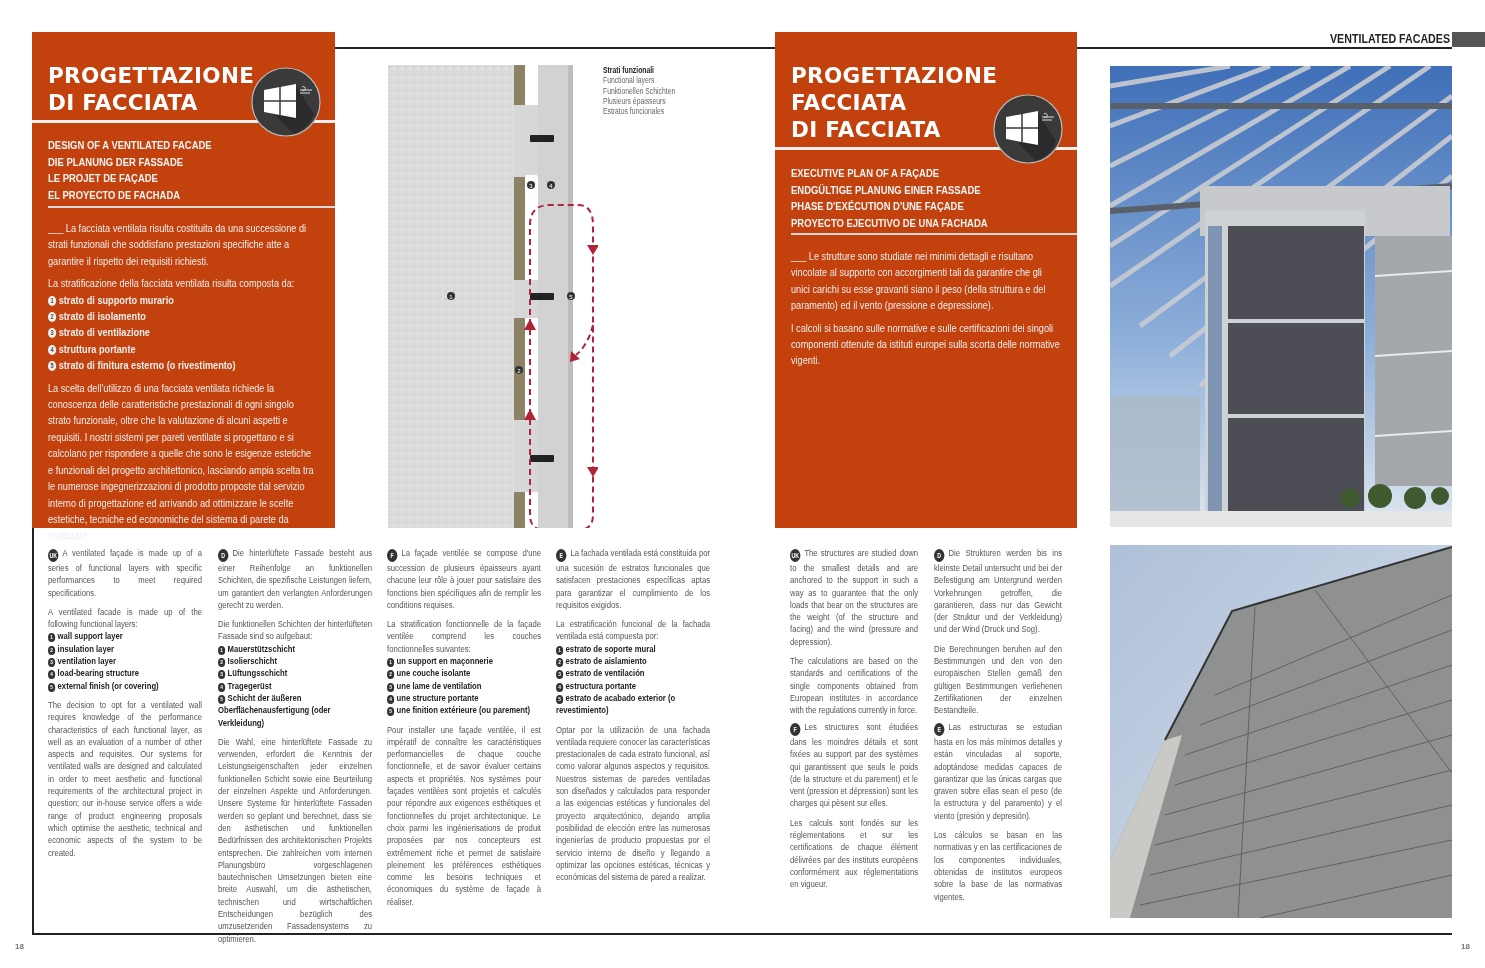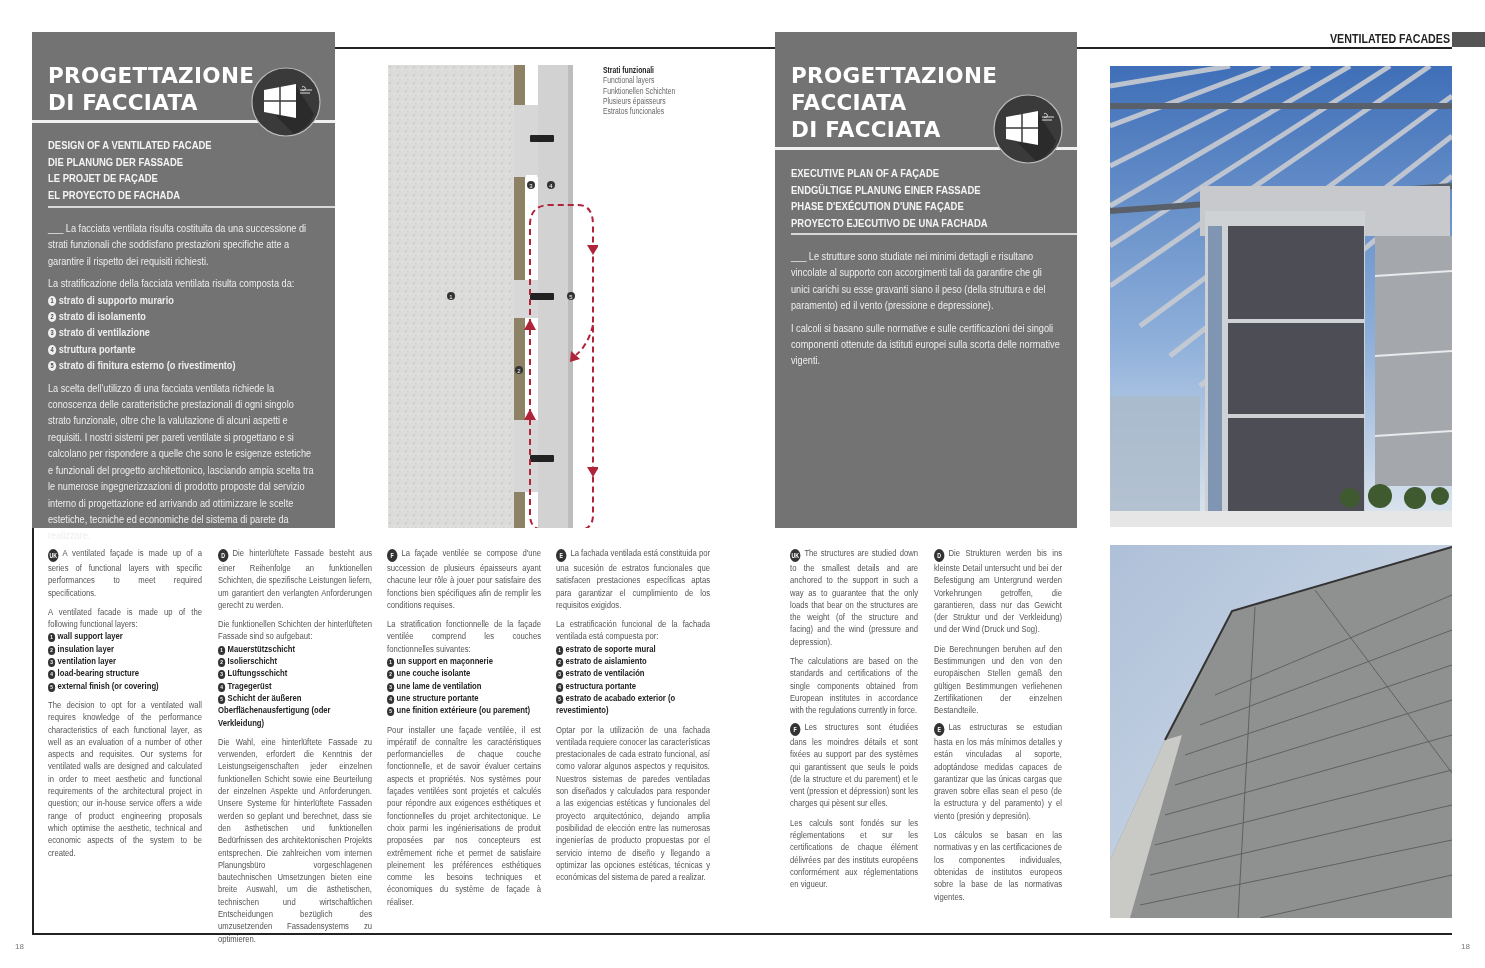--- a/index.html
+++ b/index.html
@@ -1,37 +1,37 @@
 <!DOCTYPE html>
 <html><head>
 <meta charset="utf-8">
 <style>
   html,body{margin:0;padding:0;background:#fff;}
   body{width:1485px;height:968px;position:relative;overflow:hidden;font-family:"Liberation Sans",sans-serif;color:#444;}
   .abs{position:absolute;}
   .hline{position:absolute;background:#222;}
-  .panel{position:absolute;background:#737373;color:#f2f2f2;}
+  .panel{position:absolute;background:#c2410c;color:#f2f2f2;}
   .ptitle{position:absolute;left:16px;font-family:"DejaVu Sans",sans-serif;font-weight:bold;color:#fff;font-size:21.5px;line-height:27px;letter-spacing:0.3px;}
   .pline{position:absolute;left:0;height:3px;background:#f0f0f0;}
   .subhead{position:absolute;left:16px;font-family:"Liberation Sans",sans-serif;font-weight:bold;font-size:11px;line-height:16.5px;transform:scaleX(0.86);transform-origin:left top;white-space:nowrap;color:#f4f4f4;}
   .thinline{position:absolute;left:16px;height:1.5px;background:#d8d8d8;}
   .ptext{position:absolute;left:16px;font-family:"Liberation Sans",sans-serif;font-size:11.2px;line-height:16.4px;color:#eee;transform:scaleX(0.82);transform-origin:left top;}
   .ptext p{margin:0 0 6px 0;}
   .ptext .bul{font-weight:bold;display:block;}
   .num{display:inline-block;width:10px;height:10px;border-radius:50%;background:#f0f0f0;color:#4b4b4b;font-size:7px;line-height:10px;text-align:center;font-weight:bold;margin-right:3px;vertical-align:1px;}
   .badge{position:absolute;width:122px;height:70px;}
   .col{position:absolute;font-family:"Liberation Sans",sans-serif;font-size:9.6px;line-height:12.3px;color:#555;text-align:justify;}
   .col .inner{transform:scaleX(0.8);transform-origin:left top;width:125%;}
   .col p{margin:0 0 7px 0;}
   .col .b{font-weight:bold;color:#222;display:block;text-align:left;}
   .col .dn{display:inline-block;width:9px;height:9px;border-radius:50%;background:#333;color:#fff;font-size:6px;line-height:9px;text-align:center;font-weight:bold;margin-right:3px;vertical-align:0px;}
   .lang{display:inline-block;width:13px;height:13px;border-radius:50%;background:#333;color:#fff;font-size:6.5px;line-height:13px;text-align:center;font-weight:bold;margin-right:5px;vertical-align:-2px;}
   .legend{position:absolute;left:603px;top:65px;font-size:8.5px;line-height:10.3px;color:#666;transform:scaleX(0.8);transform-origin:left top;white-space:nowrap;}
   .legend .t{font-weight:bold;color:#222;}
-  .pagenum{position:absolute;font-size:8px;color:#777;top:942px;}
+  .pagenum{position:absolute;font-size:8px;color:#777;top:942px;font-weight:bold;}
   .header-tag{position:absolute;left:1330px;top:31px;font-weight:bold;font-size:13px;color:#222;transform:scaleX(0.82);transform-origin:left top;white-space:nowrap;}
 </style>
 </head>
 <body>
 
 <div class="hline" style="left:32px;top:47px;width:1420px;height:1.5px;"></div>
 <div class="abs" style="left:1452px;top:32px;width:33px;height:15px;background:#555;"></div>
 <div class="header-tag">VENTILATED FACADES</div>
 
 <div class="hline" style="left:32px;top:527px;width:1.5px;height:408px;"></div>

